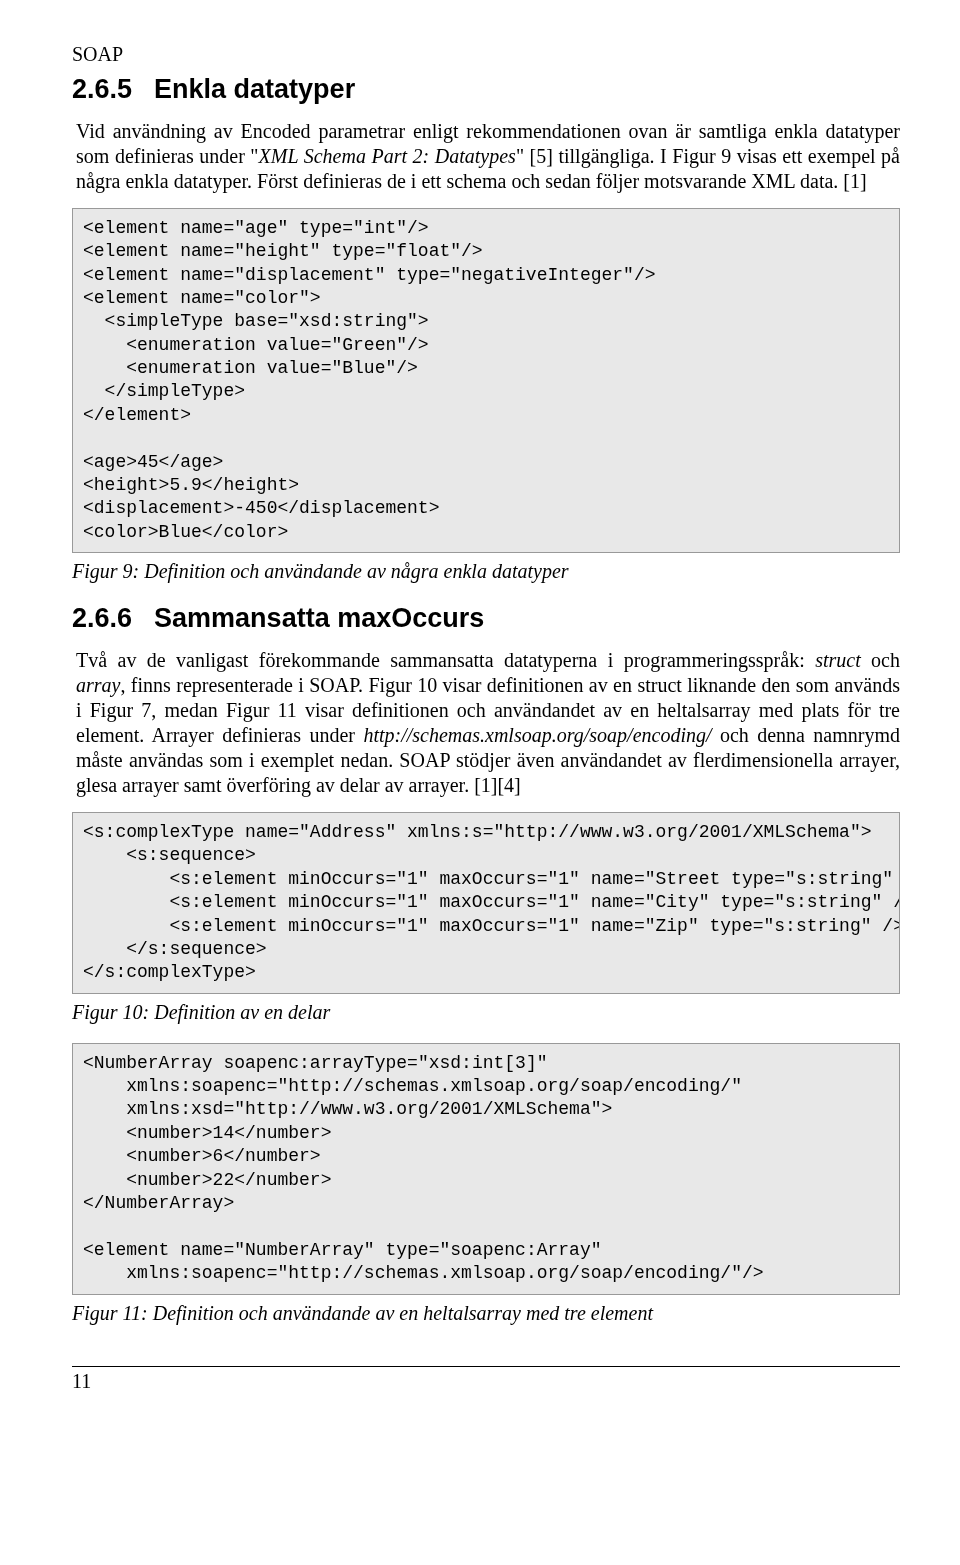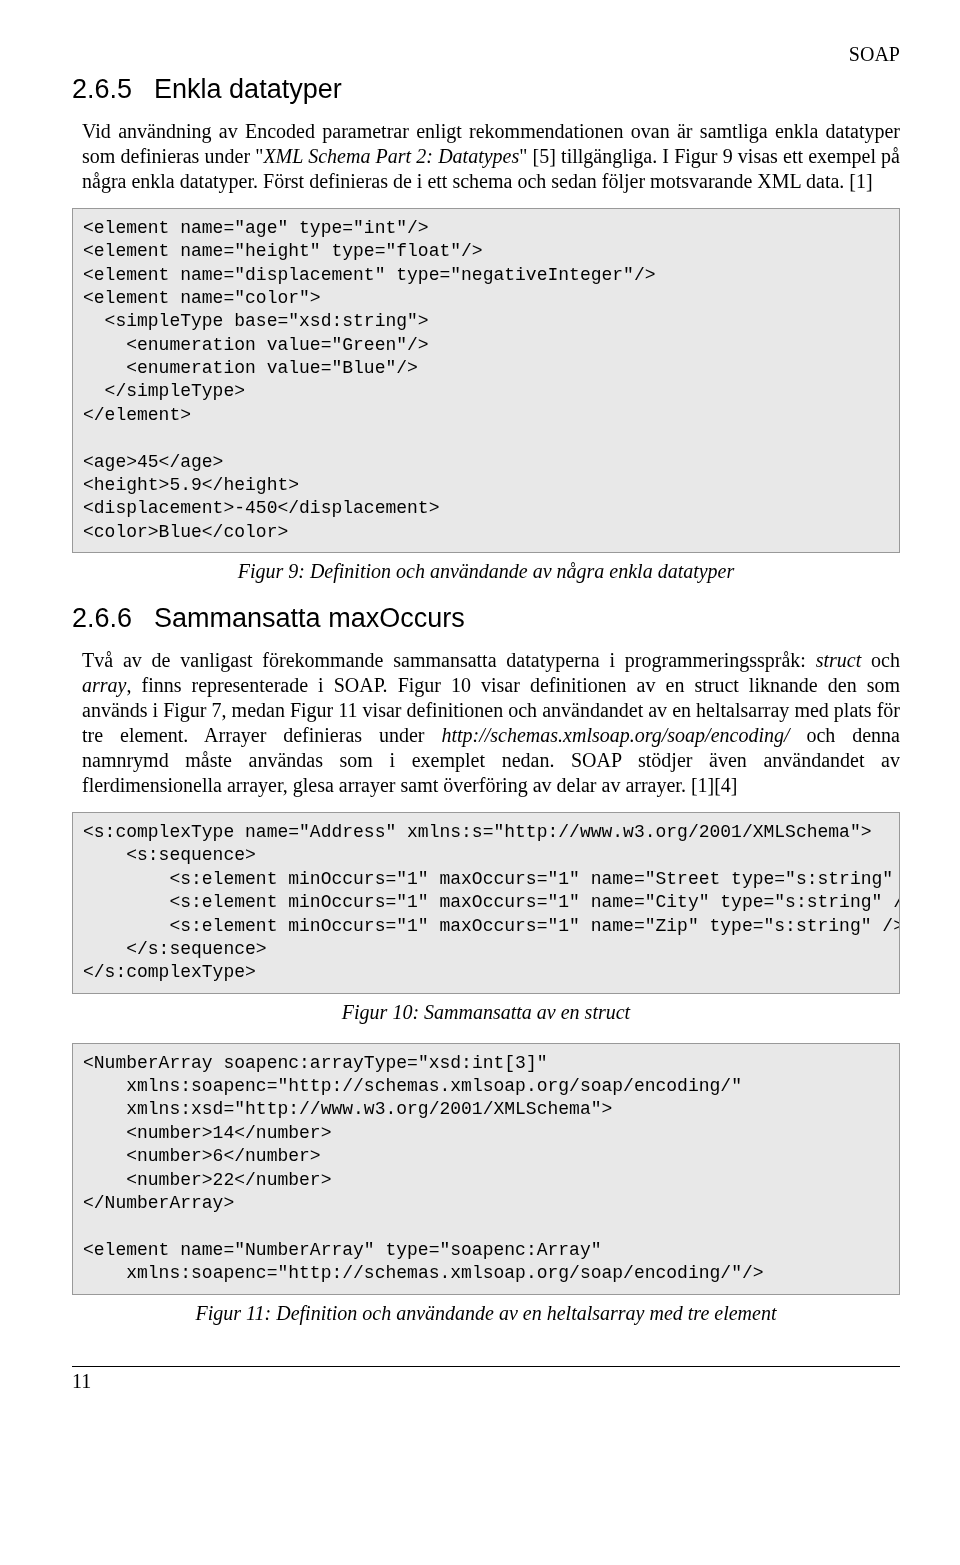--- a/index.html
+++ b/index.html
@@ -7,54 +7,53 @@
     font-size: 20px;
     color: #000;
     background: #fff;
     margin: 0;
     padding: 42px 60px 40px 72px;
     width: 960px;
     box-sizing: border-box;
     line-height: 1.25;
   }
   .header-label {
-    text-align: right;
+    text-align: left;
     font-size: 20px;
     margin-bottom: 4px;
   }
   h2 {
     font-family: Arial, Helvetica, sans-serif;
-    font-weight: normal;
+    font-weight: bold;
     font-size: 27px;
     margin: 6px 0 12px 0;
   }
   h2 .secnum {
     margin-right: 22px;
   }
   p {
-    margin: 0 0 14px 10px;
+    margin: 0 0 14px 4px;
     text-align: justify;
   }
   .italic { font-style: italic; }
   .codebox {
     background: #e8e8e8;
     border: 1px solid #999;
     font-family: "Courier New", Courier, monospace;
     font-size: 18px;
     padding: 8px 10px;
     margin: 6px 0 6px 0;
     white-space: pre;
     line-height: 1.3;
     overflow: hidden;
   }
   .caption {
     font-style: italic;
     font-size: 20px;
     margin: 4px 0 18px 0;
-    text-align: center;
   }
   .b { font-weight: normal; }
   hr.footer-rule {
     border: none;
     border-top: 1px solid #000;
     margin: 40px 0 2px 0;
   }
   .pagenum {
     font-size: 20px;
   }
@@ -98,21 +97,21 @@
 </p>
 
 <div class="codebox">&lt;s:complexType name="Address" xmlns:s="http://www.w3.org/2001/XMLSchema"&gt;
     &lt;s:sequence&gt;
         &lt;s:element minOccurs="1" maxOccurs="1" name="Street type="s:string" /&gt;
         &lt;s:element minOccurs="1" maxOccurs="1" name="City" type="s:string" /&gt;
         &lt;s:element minOccurs="1" maxOccurs="1" name="Zip" type="s:string" /&gt;
     &lt;/s:sequence&gt;
 &lt;/s:complexType&gt;</div>
 
-<div class="caption">Figur 10: Sammansatta av en struct</div>
+<div class="caption">Figur 10: Definition av en delar</div>
 
 <div class="codebox"><span>&lt;NumberArray </span><span class="b">soapenc:arrayType</span><span>="xsd:int[3]"</span>
 <span>    xmlns:</span><span class="b">soapenc</span><span>="http://schemas.xmlsoap.org/soap/encoding/"</span>
 <span>    xmlns:xsd="http://www.w3.org/2001/XMLSchema"&gt;</span>
 <span>    &lt;number&gt;14&lt;/number&gt;</span>
 <span>    &lt;number&gt;6&lt;/number&gt;</span>
 <span>    &lt;number&gt;22&lt;/number&gt;</span>
 <span>&lt;/NumberArray&gt;</span>
 <span></span>
 <span>&lt;element name="NumberArray" </span><span class="b">type="soapenc:Array"</span>

